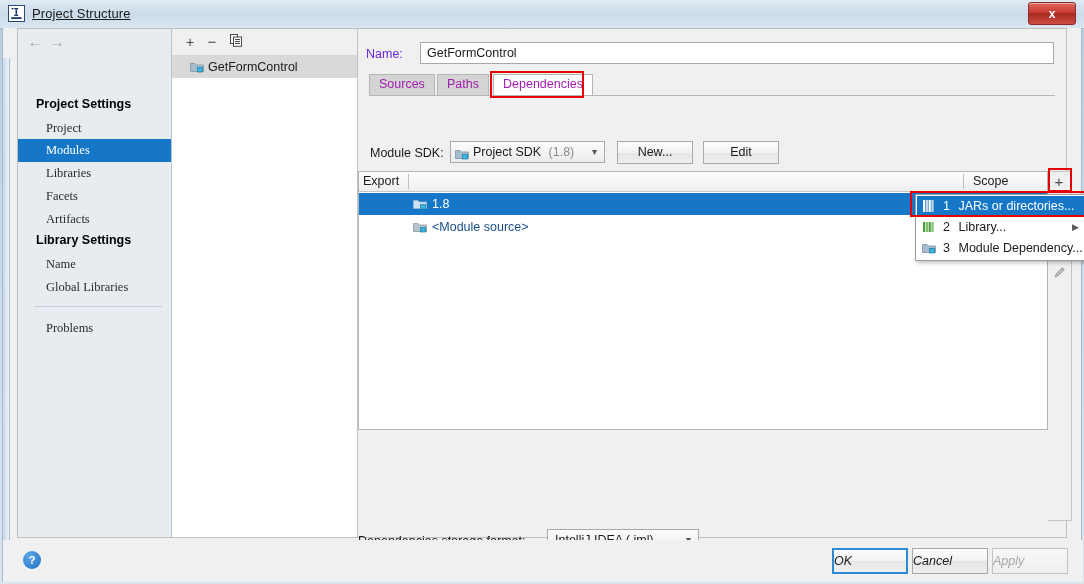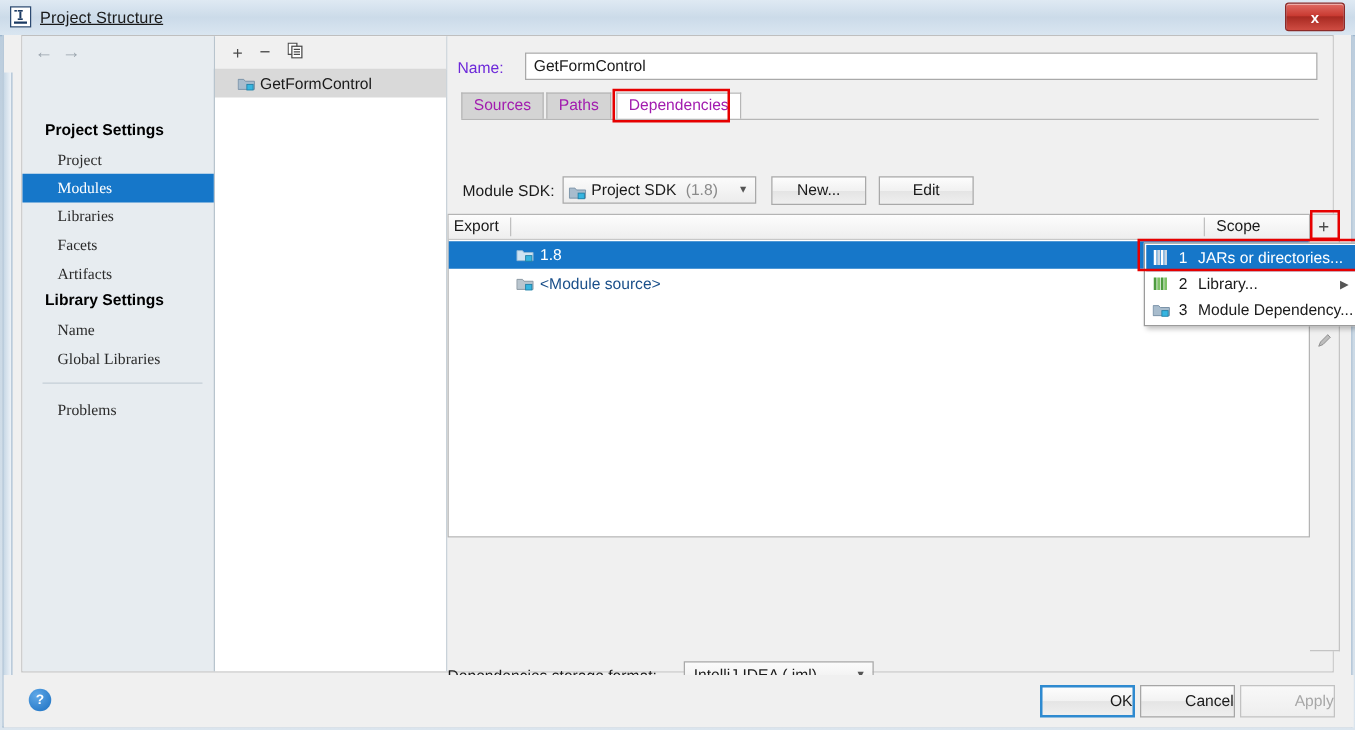--- a/index.html
+++ b/index.html
@@ -343,21 +343,21 @@
     background: radial-gradient(circle at 35% 30%, #5fa8e8, #1b6fc0);
     color: #fff; font-size: 11px; font-weight: bold;
     text-align: center; line-height: 18px;
   }
   .footbtn {
     position: absolute; top: 8px; height: 26px; width: 76px;
     border: 1px solid #a6a6a6;
     box-sizing: border-box;
     background: linear-gradient(180deg,#fdfdfd 0%, #f2f2f2 50%, #e5e5e5 51%, #efefef 100%);
     font-size: 12.5px; color: #1a1a1a;
-    text-align: right; line-height: 24px;
+    text-align: left; line-height: 24px; font-style: italic;
   }
   #btn-ok {
     left: 829px;
     border: 2px solid #2e8ad0;
     line-height: 22px;
   }
   #btn-cancel { left: 909px; }
   #btn-apply { left: 989px; color: #a7a7a7; border-color:#c2c2c2;
     background: linear-gradient(180deg,#f8f8f8,#eeeeee); }
 

